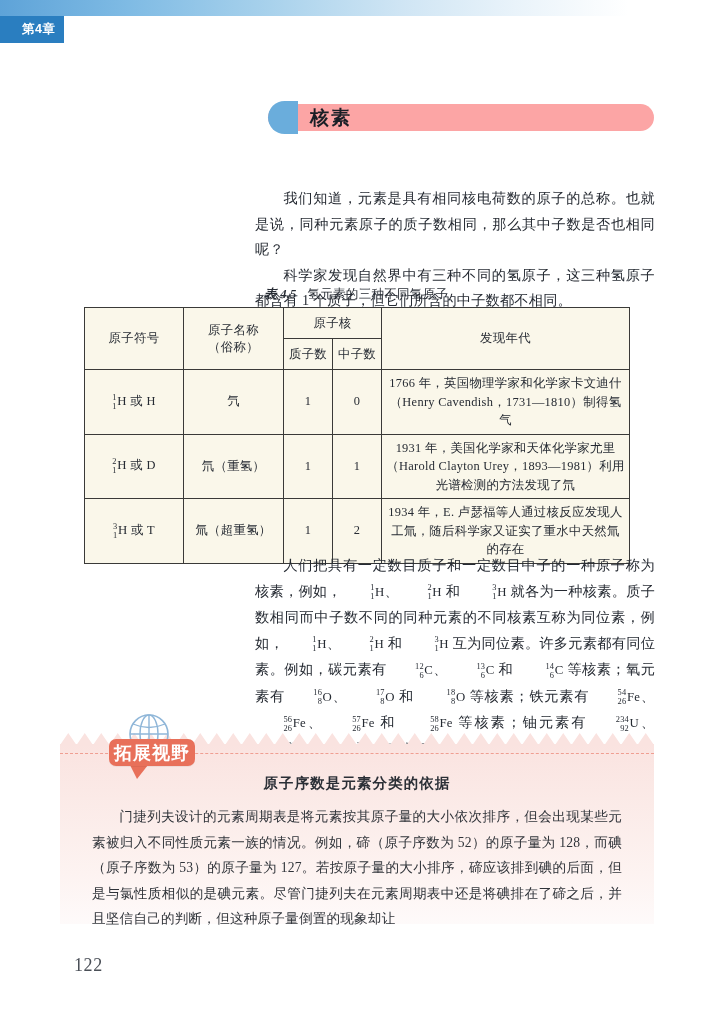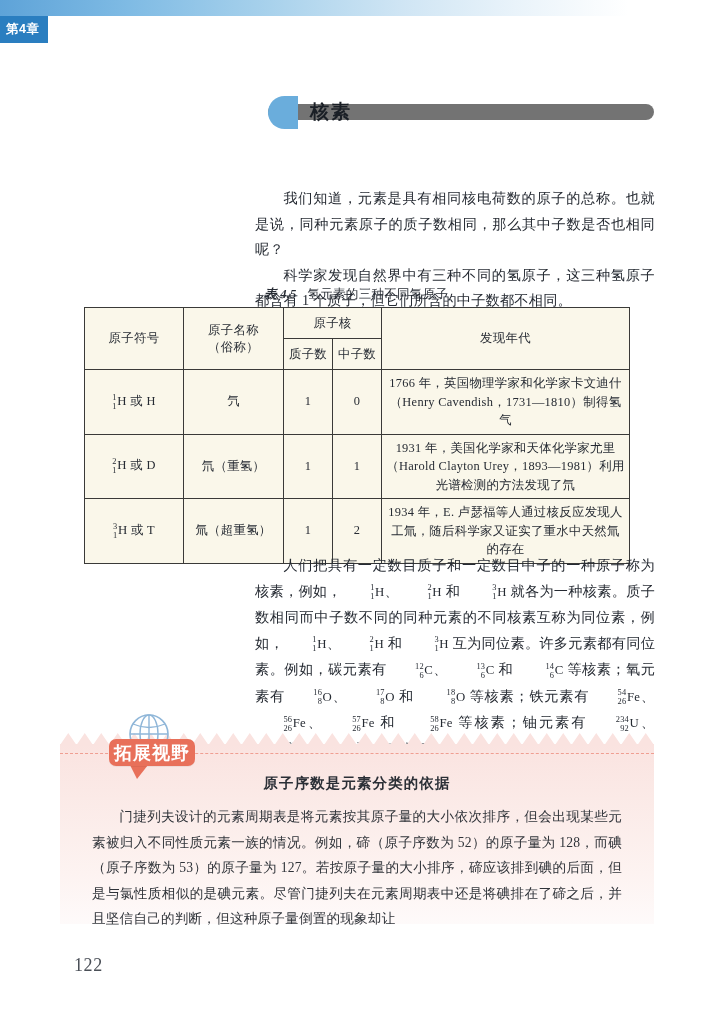--- a/index.html
+++ b/index.html
@@ -32,40 +32,40 @@
   }
   .chap-tag {
     background: #2a7ec0;
     color: #ffffff;
     font-family: "Liberation Sans", sans-serif;
     font-weight: bold;
     font-size: 12.5px;
     letter-spacing: .5px;
     display: flex;
     align-items: center;
-    padding: 0 9px 0 6px;
+    padding: 0 9px 0 22px;
   }
   .chap-title {
     background: linear-gradient(to right, #d9e7f3 0%, #dce9f4 60%, #e9f2f9 100%);
     color: #1c2430;
     font-family: "Liberation Sans", sans-serif;
     font-weight: bold;
     font-size: 14px;
     letter-spacing: .8px;
     display: flex;
     align-items: center;
     padding: 0 22px 0 14px;
   }
 
   
   .section-banner {
     position: absolute;
     left: 268px; top: 104px;
-    width: 386px; height: 16px;
-    background: #737373;
+    width: 386px; height: 27px;
+    background: #fca5a5;
     border-radius: 17px;
     display: flex;
     align-items: center;
   }
   .banner-cap {
     width: 30px; height: 33px;
     background: #6aaddc;
     border-radius: 17px 0 0 17px;
     flex: 0 0 auto;
   }

